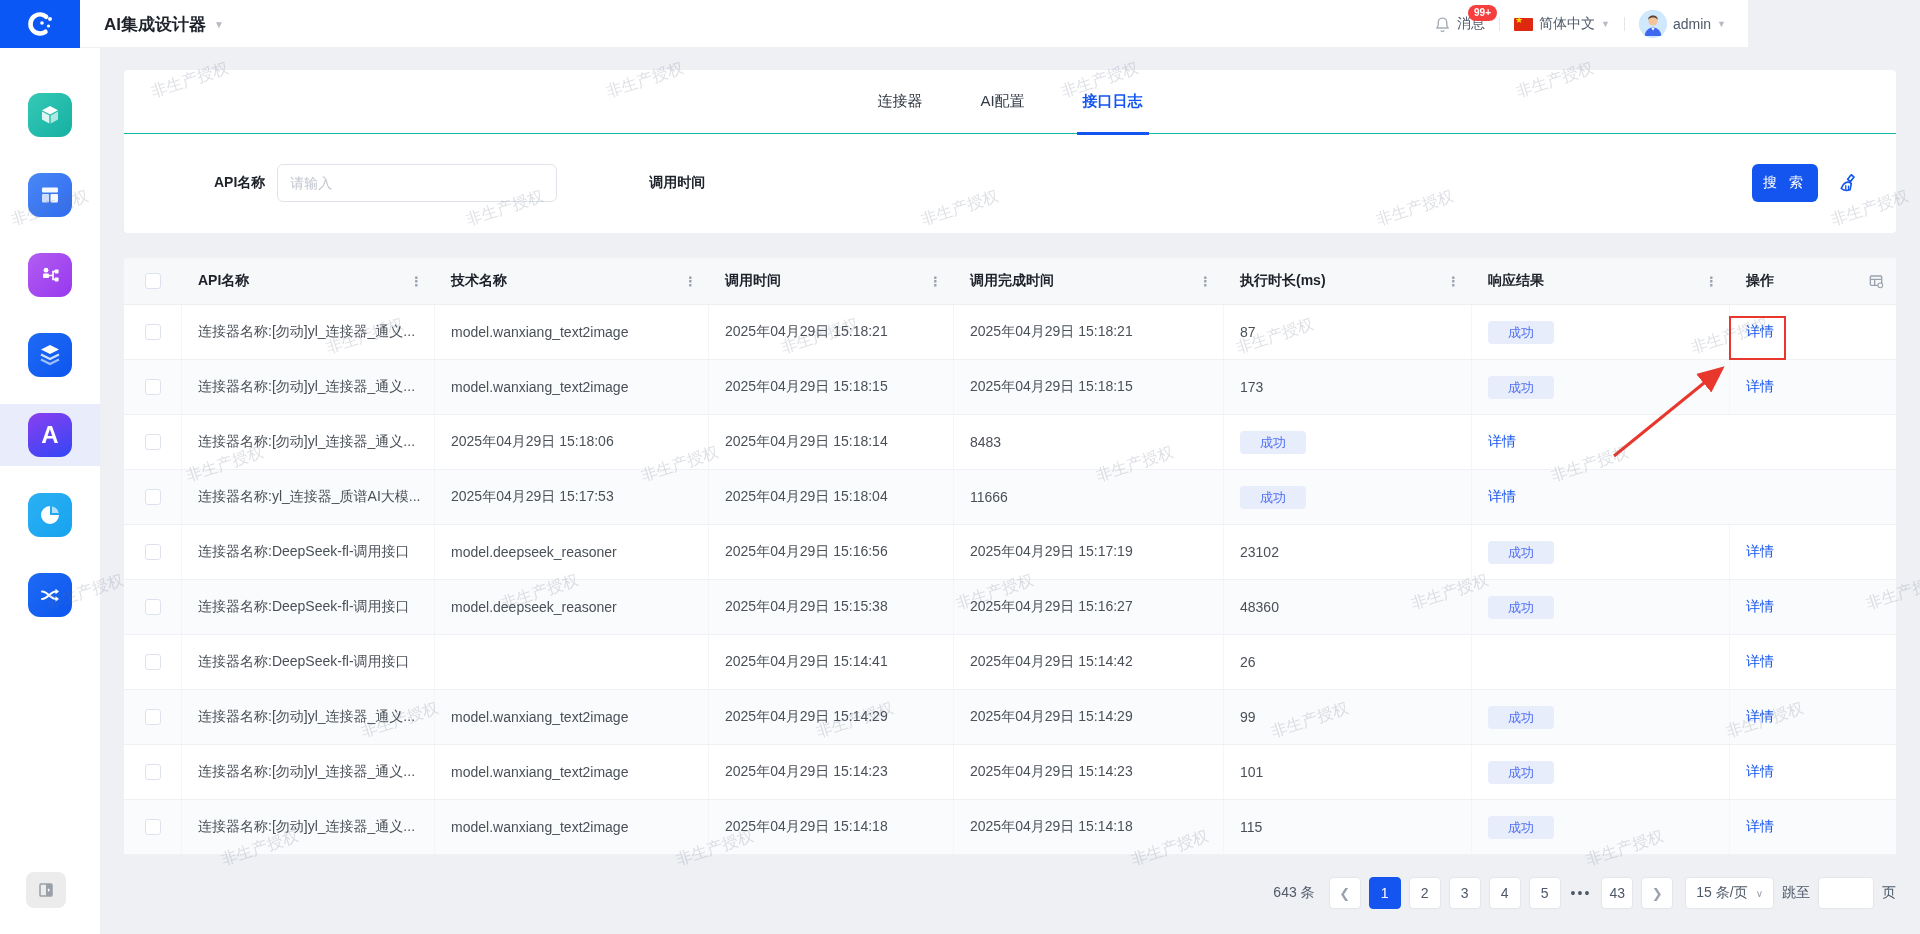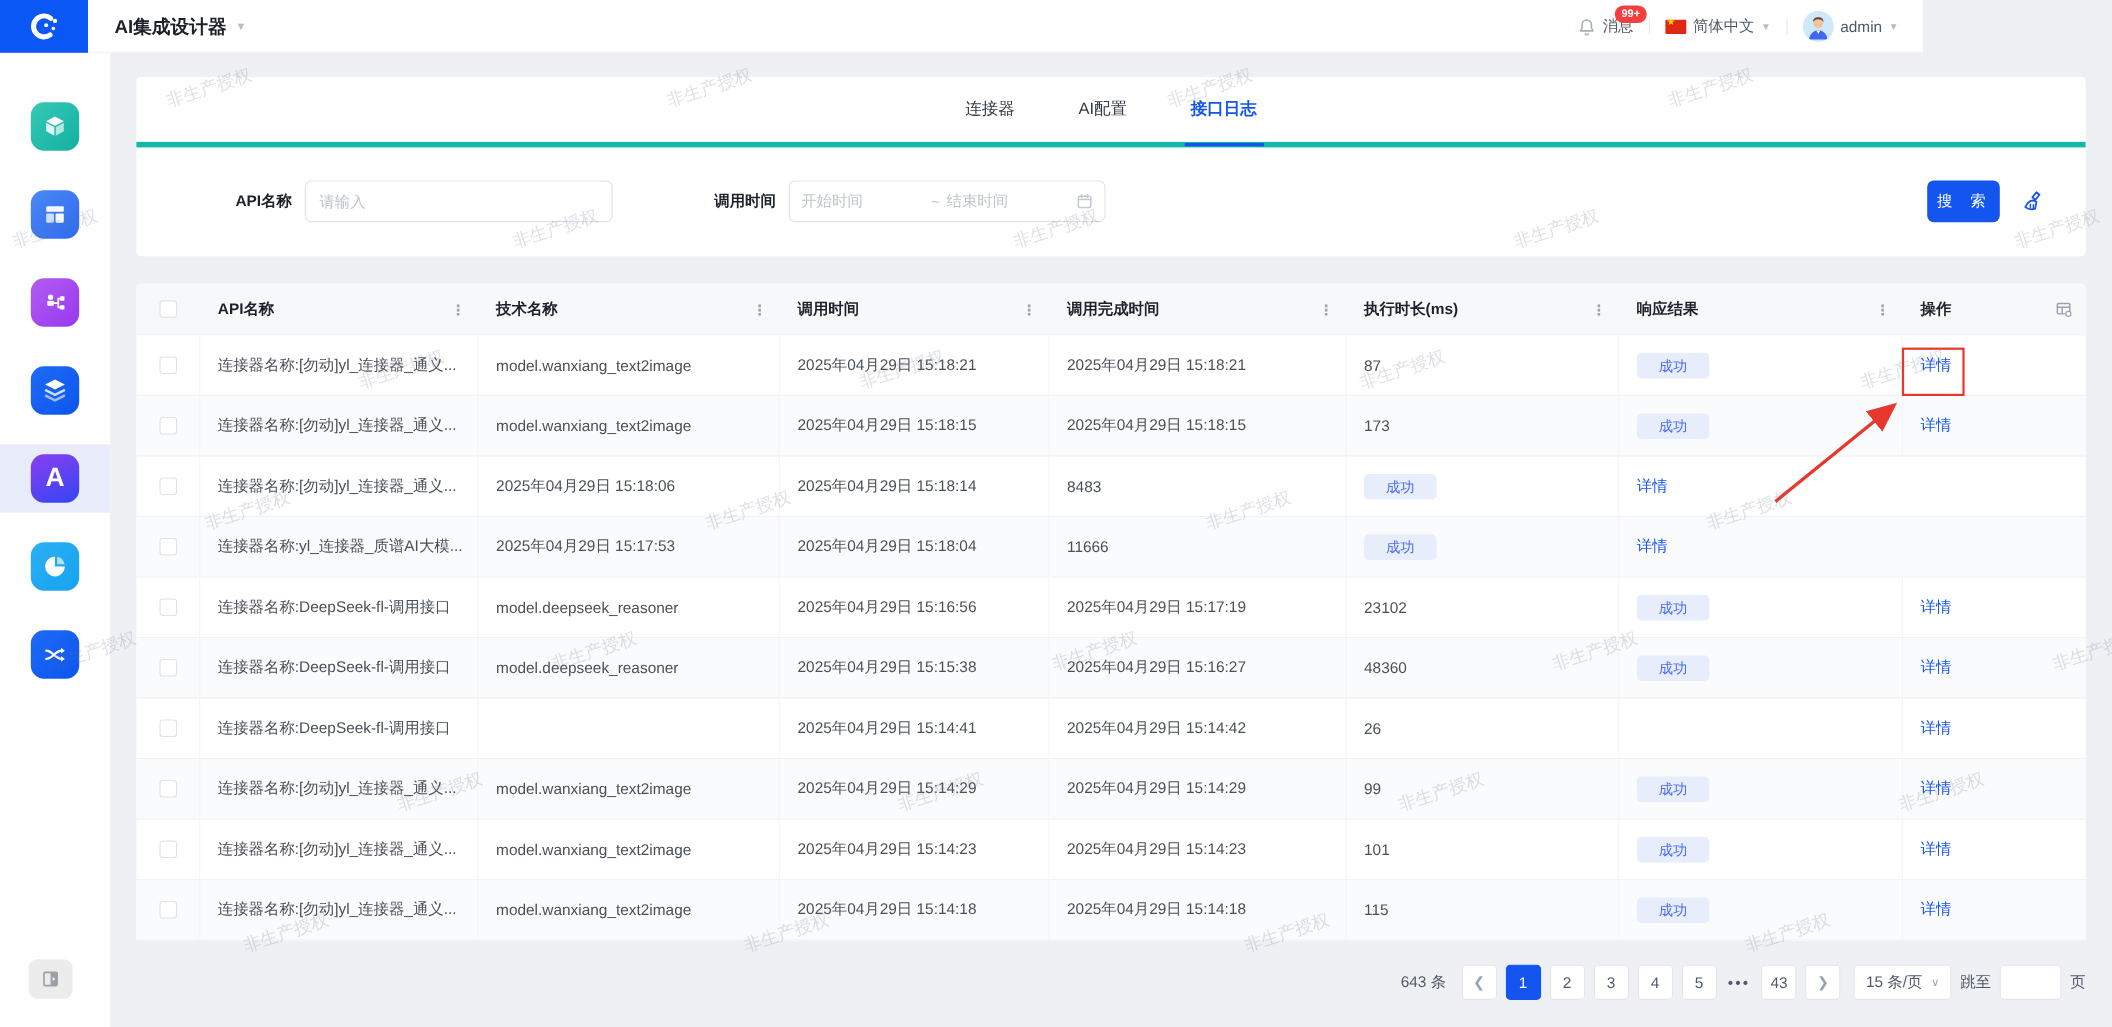--- a/index.html
+++ b/index.html
@@ -36,38 +36,38 @@
   .ic-layers  { background:linear-gradient(135deg,#1e6bf5,#0d55ee); }
   .ic-ai      { background:linear-gradient(155deg,#8a3ff0,#3246f5); }
   .ic-pie     { background:linear-gradient(135deg,#2bb0f2,#17a3f0); }
   .ic-shuffle { background:linear-gradient(135deg,#1e6bf5,#0d55ee); }
   .ai-letter { color:#fff; font-size:24px; font-weight:700; }
   .collapse-btn { position:absolute; left:26px; top:824px; width:40px; height:36px; border-radius:8px;
     background:#ececec; display:flex; align-items:center; justify-content:center; }
 
   
   .card1 { position:absolute; left:124px; top:70px; width:1772px; height:163px; background:#fff; border-radius:4px; }
-  .tabs-row { position:relative; height:64px; border-bottom:5px solid #14b8a6; display:flex;
+  .tabs-row { position:relative; height:64px; border-bottom:1px solid #14b8a6; display:flex;
     align-items:center; justify-content:center; gap:58px; }
   .tab { font-size:15px; color:#333a45; cursor:pointer; position:relative; height:64px; display:flex; align-items:center; }
   .tab.active { color:#1455f0; font-weight:600; }
   .tab.active::after { content:""; position:absolute; left:-6px; right:-6px; bottom:-1px; height:3px; background:#1455f0; }
   .filters-row { display:flex; align-items:center; height:98px; padding-left:90px; padding-right:34px; }
   .f-label { font-size:14px; font-weight:700; color:#1d2129; margin-right:12px; white-space:nowrap; }
   .text-input { width:280px; height:38px; border:1px solid #dfe3ea; border-radius:6px; padding:0 12px;
     font-size:14px; color:#1d2129; background:#fff; font-family:inherit; }
   .text-input::placeholder { color:#bfc4cd; }
   .date-range { width:288px; height:38px; border:1px solid #dfe3ea; border-radius:6px; display:flex;
     align-items:center; padding:0 10px; gap:6px; background:#fff; }
   .date-ph { font-size:14px; color:#bfc4cd; flex:1; }
   .tilde { color:#bfc4cd; font-size:14px; flex:0 0 auto; }
   .gap-filters { width:92px; }
   .flex-grow { flex:1; }
   .search-btn { width:66px; height:38px; background:#1455f0; color:#fff; font-size:14px; border:none;
-    border-radius:6px; cursor:pointer; letter-spacing:4px; font-family:Liberation Mono, monospace; }
+    border-radius:6px; cursor:pointer; letter-spacing:4px; font-family:Liberation Sans, sans-serif; }
   .broom-btn { margin-left:18px; width:26px; height:26px; display:flex; align-items:center; justify-content:center; cursor:pointer; }
 
   
   .card2 { position:absolute; left:124px; top:258px; width:1772px; background:#fff; border-radius:4px 4px 0 0; }
   .tgrid-row { display:grid; grid-template-columns:58px 253px 274px 245px 270px 248px 258px 166px; }
   .thead { height:47px; background:#f7f8fa; border-bottom:1px solid #eceef1; border-radius:4px 4px 0 0; }
   .th { display:flex; align-items:center; padding:0 12px 0 16px; font-size:14px; font-weight:700;
     color:#1d2129; position:relative; }
   .th .dots { margin-left:auto; color:#9aa2af; font-size:13px; letter-spacing:0; cursor:pointer; line-height:1; }
   .trow { height:55px; border-bottom:1px solid #f0f1f4; }
@@ -237,30 +237,20 @@
       </div>
     <div class="tab active">
         <span>接口日志</span>
       </div>
   </div>
   <div class="filters-row">
     <span class="f-label">API名称</span>
     <input class="text-input" type="text" placeholder="请输入" style="">
     <div class="gap-filters"></div>
     <span class="f-label">调用时间</span>
-    <div class="date-range">
-      <span class="date-ph">开始时间</span>
-      <span class="tilde">~</span>
-      <span class="date-ph">结束时间</span>
-      <svg width="16" height="16" viewBox="0 0 24 24">
-        <rect x="3.5" y="5" width="17" height="15.5" rx="2" fill="none" stroke="#c2c7d0" stroke-width="2"></rect>
-        <path d="M3.5 9.5h17" stroke="#c2c7d0" stroke-width="2"></path>
-        <path d="M8 3v4M16 3v4" stroke="#c2c7d0" stroke-width="2" stroke-linecap="round"></path>
-      </svg>
-    </div>
     <div class="flex-grow"></div>
     <button class="search-btn">搜 索</button>
     <div class="broom-btn">
       <svg width="22" height="22" viewBox="0 0 24 24">
         <path d="M14.5 3l3 2.5-4 5-3-2.5z" fill="none" stroke="#1455f0" stroke-width="1.8" stroke-linejoin="round"></path>
         <path d="M6 13.5c2.5-2.5 6-2.8 8.5-1l-1.3 6.8c-3.6 1.4-7.3.4-9.7-1.5z" fill="none" stroke="#1455f0" stroke-width="1.8" stroke-linejoin="round"></path>
         <path d="M8.5 15v3.5M11.5 15.5v3.5" stroke="#1455f0" stroke-width="1.5" stroke-linecap="round"></path>
       </svg>
     </div>
   </div>

